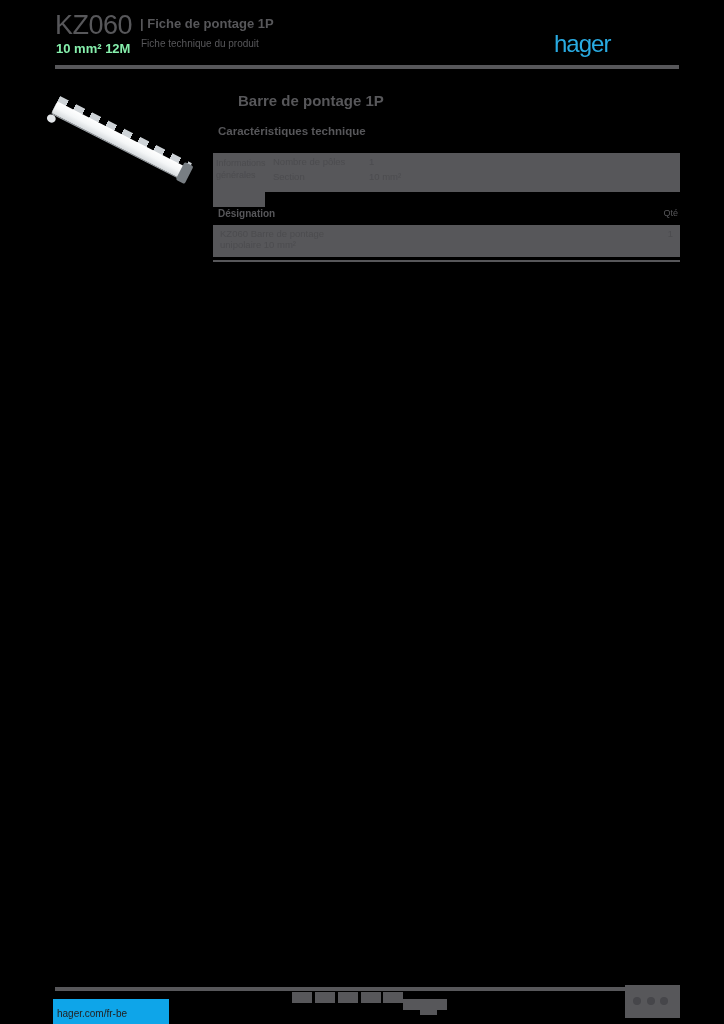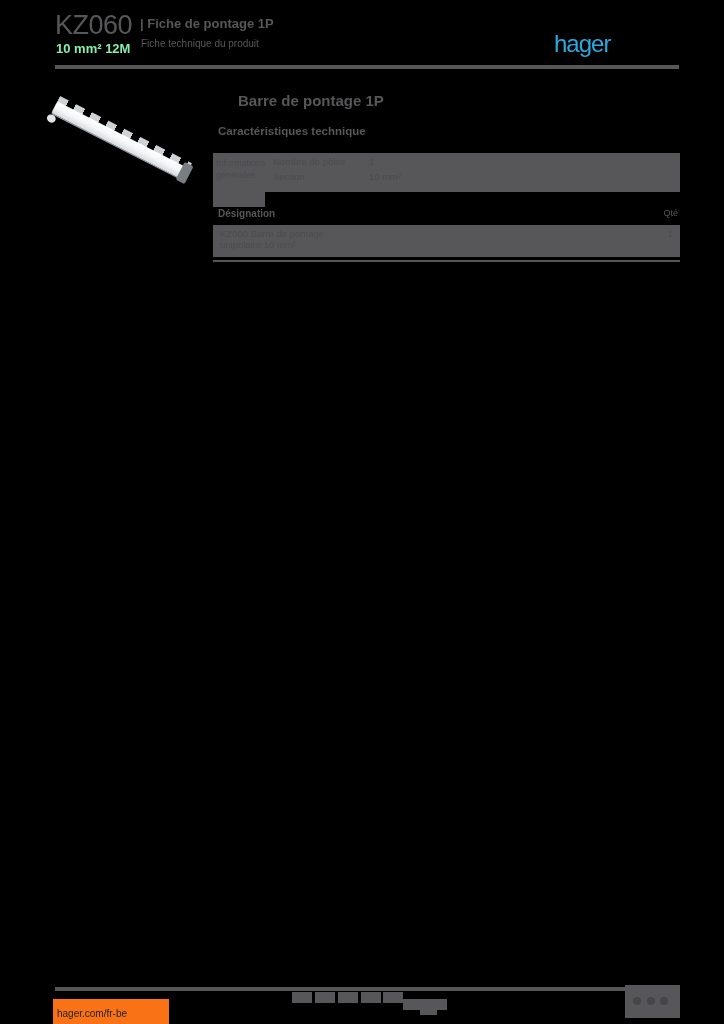--- a/index.html
+++ b/index.html
@@ -41,21 +41,21 @@
   .acc-header{left:218px;top:208px;width:460px;display:flex;justify-content:space-between;
     font-size:10px;font-weight:bold;color:#57575a;}
   .acc-header .qty{font-weight:normal;font-size:9px;}
   .band2{left:213px;top:225px;width:467px;height:32px;background:#57575a;}
   .band2 .desig{position:absolute;left:7px;top:4px;font-size:9.5px;color:#4c4c4f;width:380px;}
   .band2 .qtyv{position:absolute;right:7px;top:4px;font-size:9.5px;color:#4c4c4f;}
   .rule2{left:213px;top:260px;width:467px;height:2px;background:#57575a;}
 
   
   .f-rule{left:55px;top:987px;width:625px;height:4px;background:#57575a;}
-  .f-web{left:53px;top:999px;width:116px;height:25px;background:#f97316;box-sizing:border-box;padding:4px 0 0 4px;}
+  .f-web{left:53px;top:999px;width:116px;height:25px;background:#0ea5e9;box-sizing:border-box;padding:4px 0 0 4px;}
   .f-web span{font-size:10px;color:#222;}
   .cert{top:992px;width:20px;height:11px;background:#57575a;}
   .stamp1{left:403px;top:999px;width:44px;height:11px;background:#57575a;}
   .stamp2{left:420px;top:1008px;width:17px;height:7px;background:#57575a;}
   .f-block{left:625px;top:985px;width:55px;height:33px;background:#57575a;}
   .f-block i{position:absolute;top:12px;width:8px;height:8px;border-radius:50%;background:#46464a;}
 </style>
 </head>
 <body>
 

